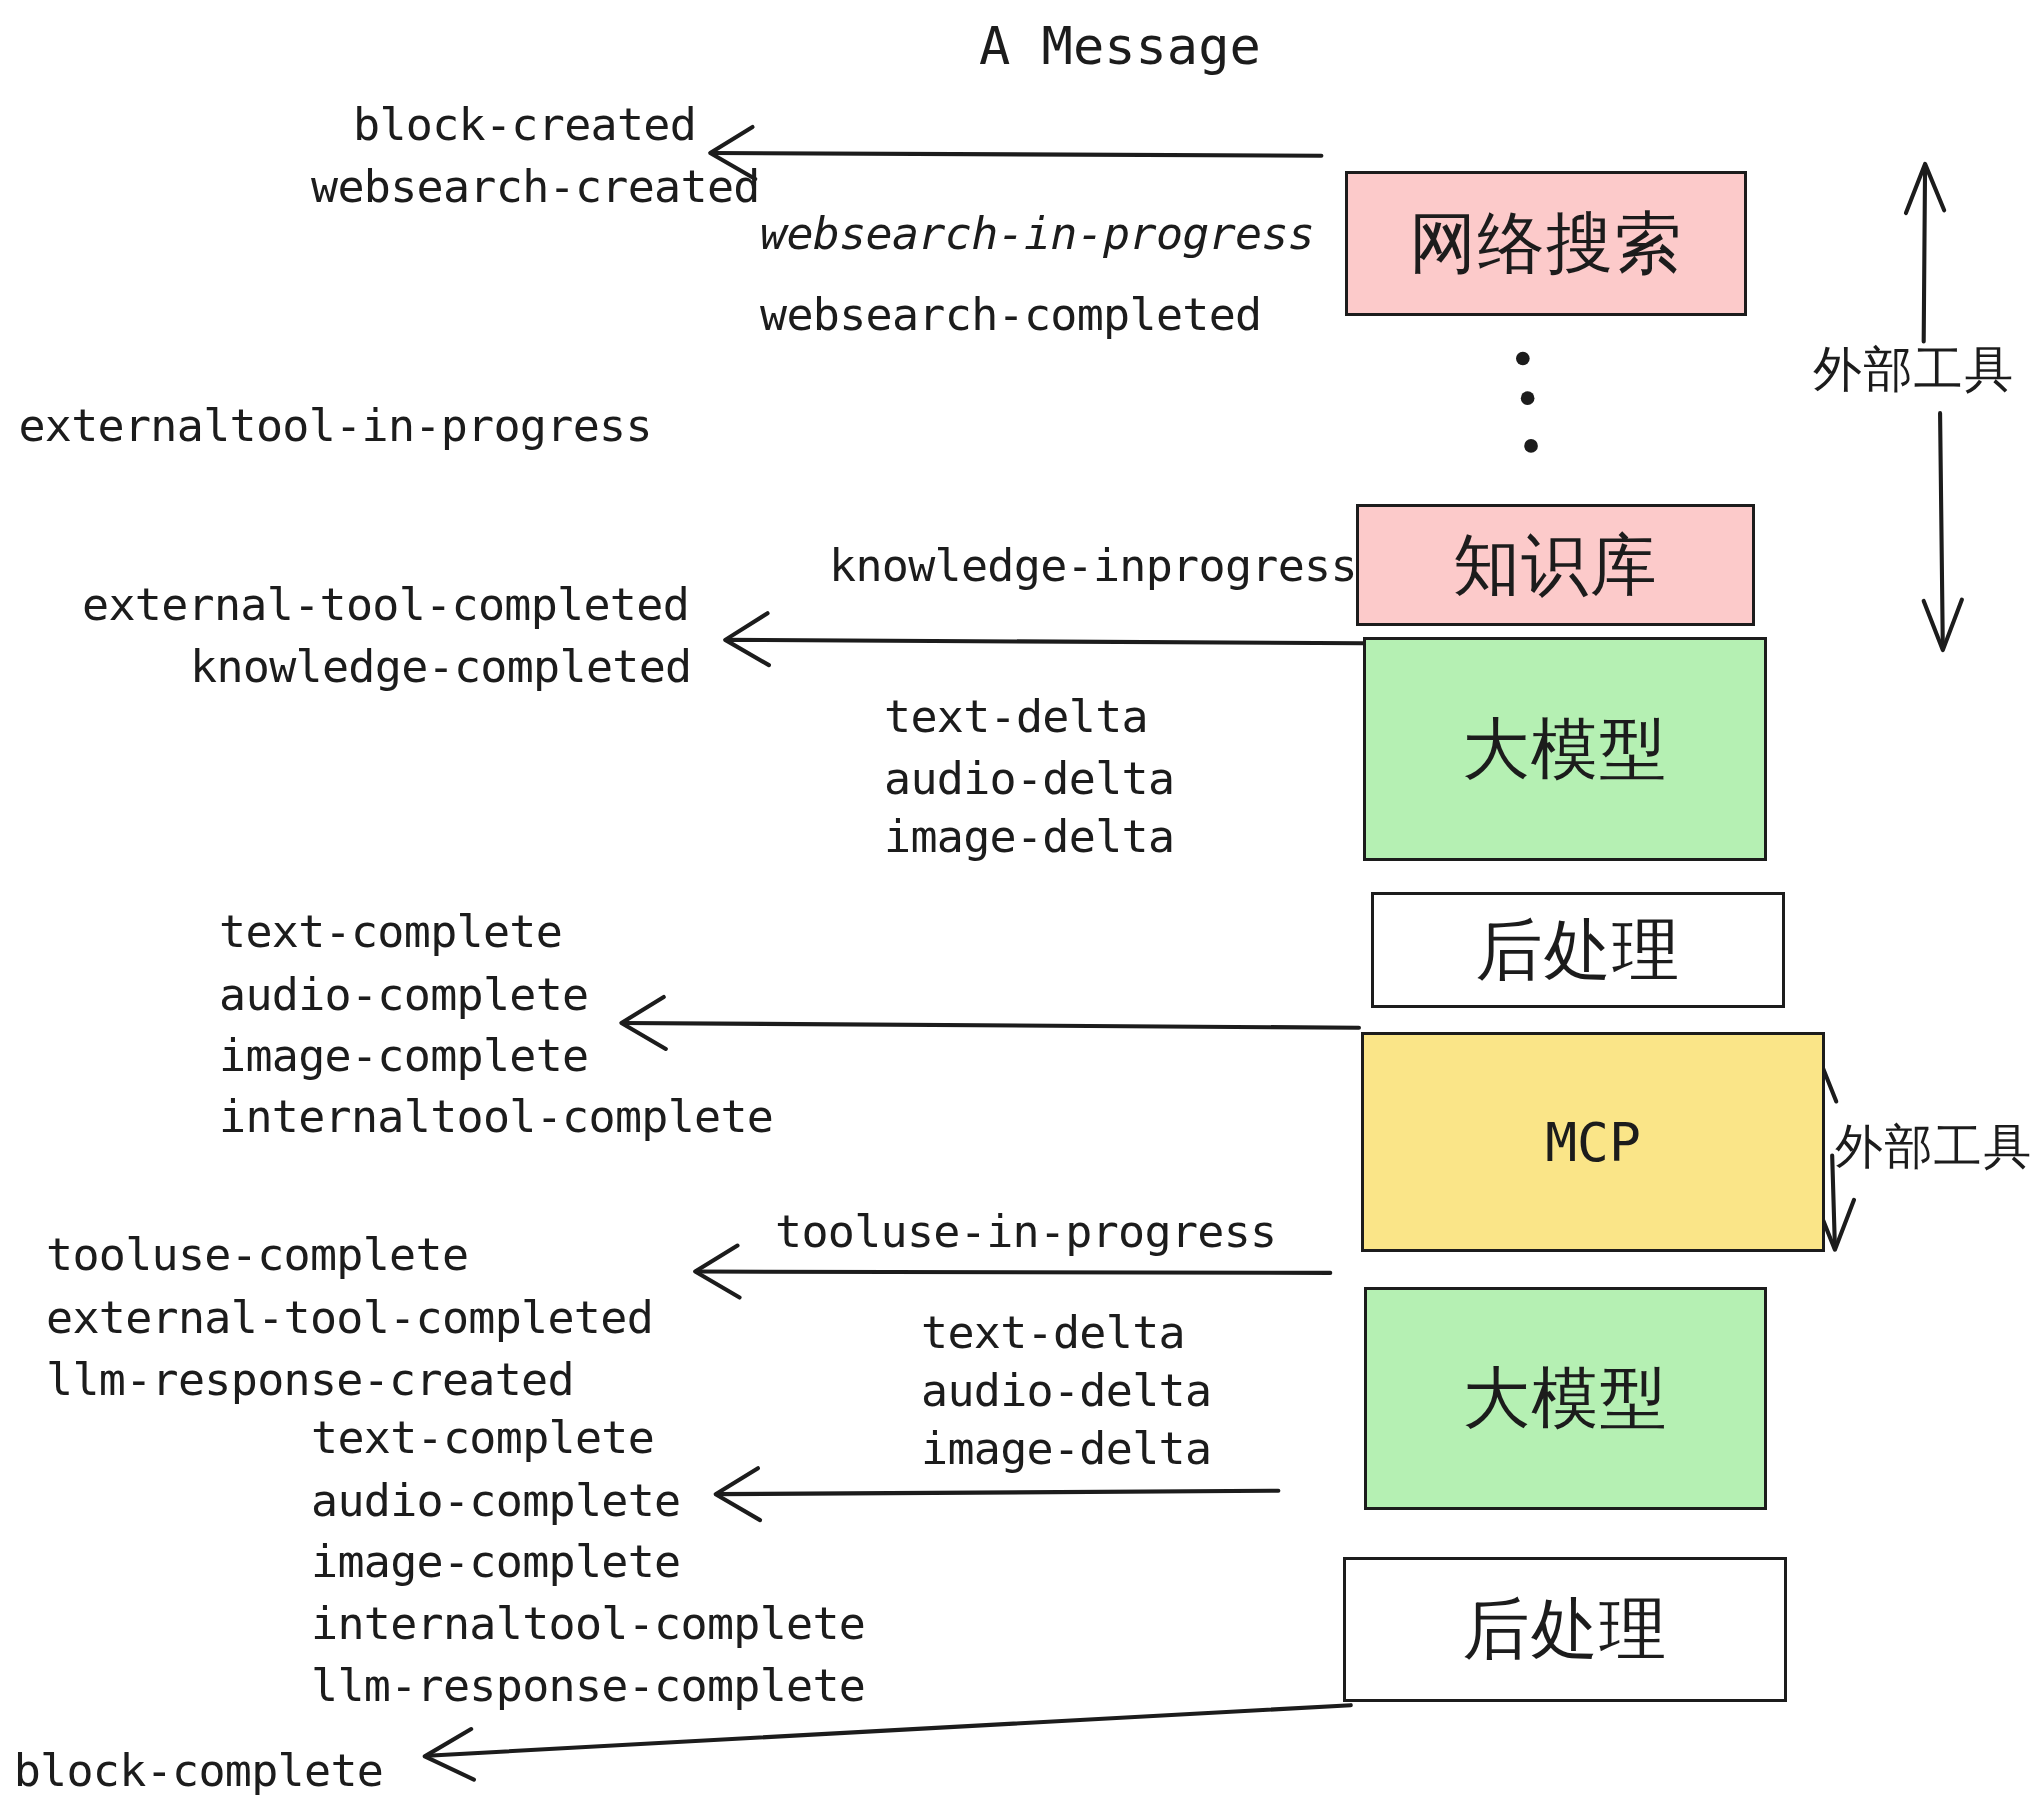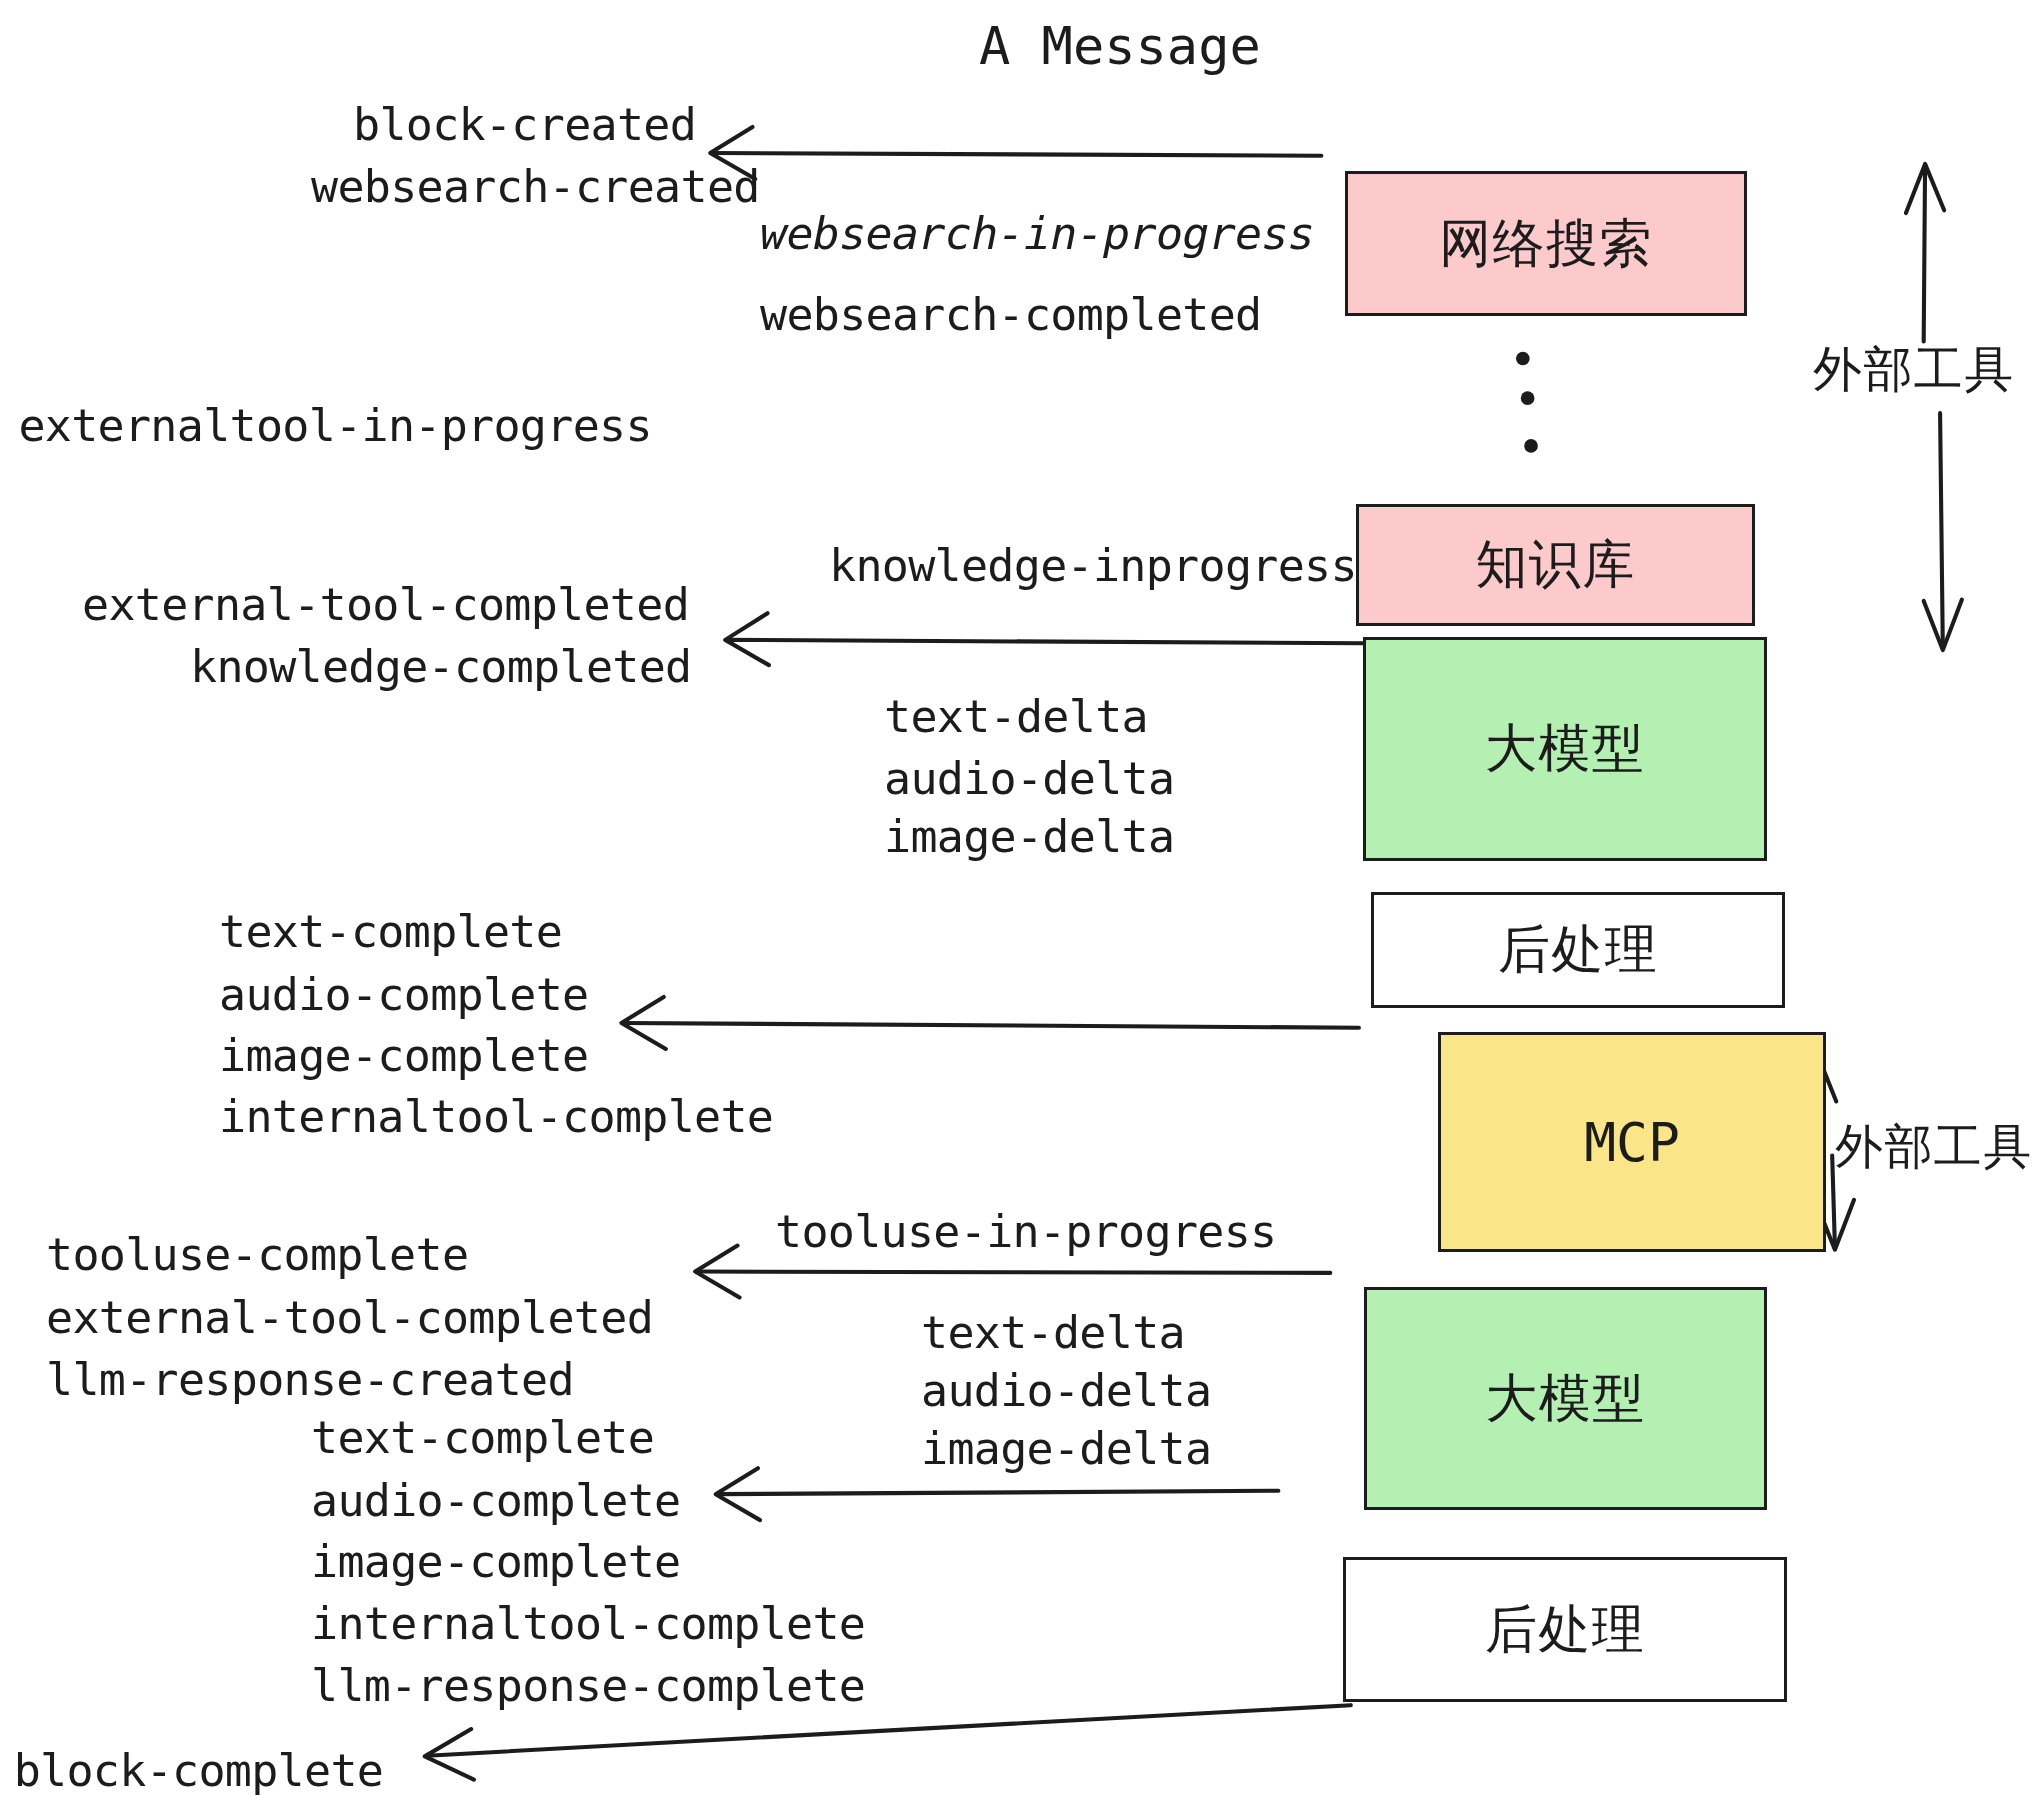--- a/index.html
+++ b/index.html
@@ -19,21 +19,21 @@
     position: absolute; font-size: 45px; line-height: 1.05; z-index: 2;
     white-space: nowrap; letter-spacing: -0.7px;
   }
   .box {
     position: absolute; z-index: 2; border: 3.4px solid #1c1c1c;
     display: flex; align-items: center; justify-content: center;
     box-sizing: border-box;
   }
   .cjk {
     font-family: "DejaVu Sans", "Liberation Sans", sans-serif;
-    font-size: 52px; letter-spacing: 1.4px;
+    font-size: 67px; letter-spacing: 1.4px;
   }
   .mono-label { font-family: "DejaVu Sans Mono", monospace; font-size: 53px; }
   .side-label {
     position: absolute; z-index: 2; white-space: nowrap;
     font-family: "DejaVu Sans", "Liberation Sans", sans-serif;
     font-size: 49px; letter-spacing: 1.4px;
   }
 </style>
 </head>
 <body>
@@ -132,21 +132,21 @@
   <div class="evt" style="left:13.7px; top:1747px;">block-complete</div>
 
   <div class="box cjk" style="left: 1345px; top: 171px; width: 402px; height: 145px; background-color: rgb(252, 202, 202);">网络搜索</div>
 
   <div class="box cjk" style="left: 1356px; top: 504px; width: 399px; height: 122px; background-color: rgb(252, 202, 202);">知识库</div>
 
   <div class="box cjk" style="left: 1363px; top: 637px; width: 404px; height: 224px; background-color: rgb(181, 240, 179);">大模型</div>
 
   <div class="box cjk" style="left: 1371px; top: 892px; width: 414px; height: 116px; background-color: rgb(255, 255, 255);">后处理</div>
 
-  <div class="box mono-label" style="left: 1438px; top: 1032px; width: 388px; height: 220px; background-color: rgb(250, 229, 136);">MCP</div>
+  <div class="box mono-label" style="left: 1361px; top: 1032px; width: 464px; height: 220px; background-color: rgb(250, 229, 136);">MCP</div>
 
   <div class="box cjk" style="left: 1364px; top: 1287px; width: 403px; height: 223px; background-color: rgb(181, 240, 179);">大模型</div>
 
   <div class="box cjk" style="left: 1343px; top: 1557px; width: 444px; height: 145px; background-color: rgb(255, 255, 255);">后处理</div>
 
   <div class="side-label" style="left:1813px; top:337px;">外部工具</div>
 
   <div class="side-label" style="left:1835px; top:1115px; font-size:48px;">外部工具</div>
 
 </div>

